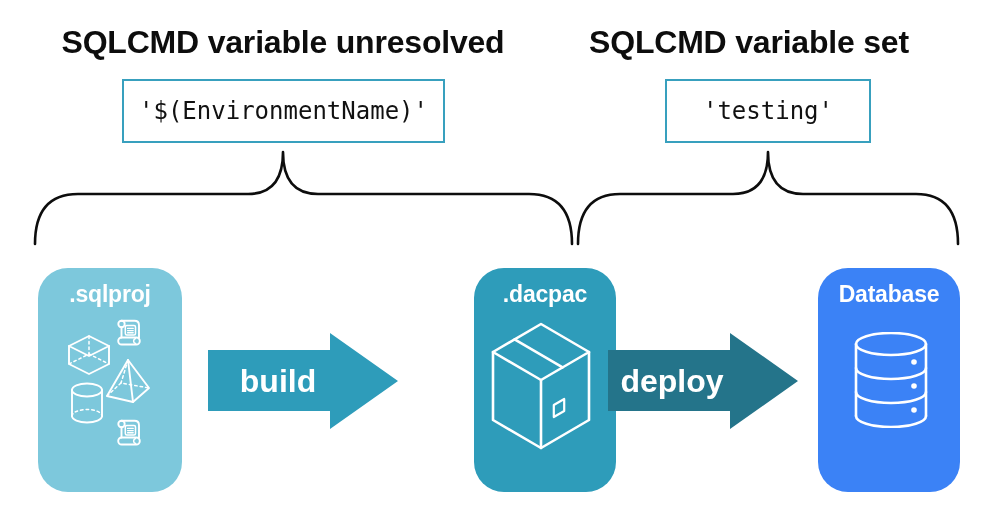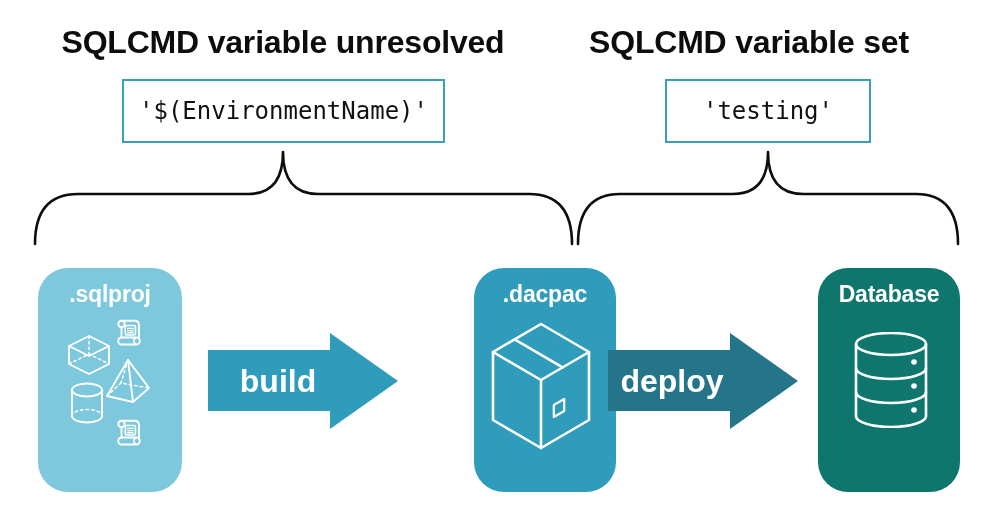--- a/index.html
+++ b/index.html
@@ -48,21 +48,21 @@
     width: 1000px; height: 120px;
   }
   .card {
     position: absolute;
     top: 268px;
     height: 224px;
     border-radius: 30px;
   }
   .card.sqlproj  { left: 38px;  width: 144px; background: #7dc8dc; }
   .card.dacpac   { left: 430px; width: 142px; background: #2e9cba; margin-left: 44px; }
-  .card.database { left: 818px; width: 142px; background: #0f766e; }
+  .card.database { left: 818px; width: 142px; background: #3b82f6; }
   .card-label {
     position: absolute;
     top: 13px;
     left: 0;
     width: 100%;
     text-align: center;
     font-size: 23px;
     font-weight: 700;
     color: #ffffff;
     letter-spacing: -0.2px;

